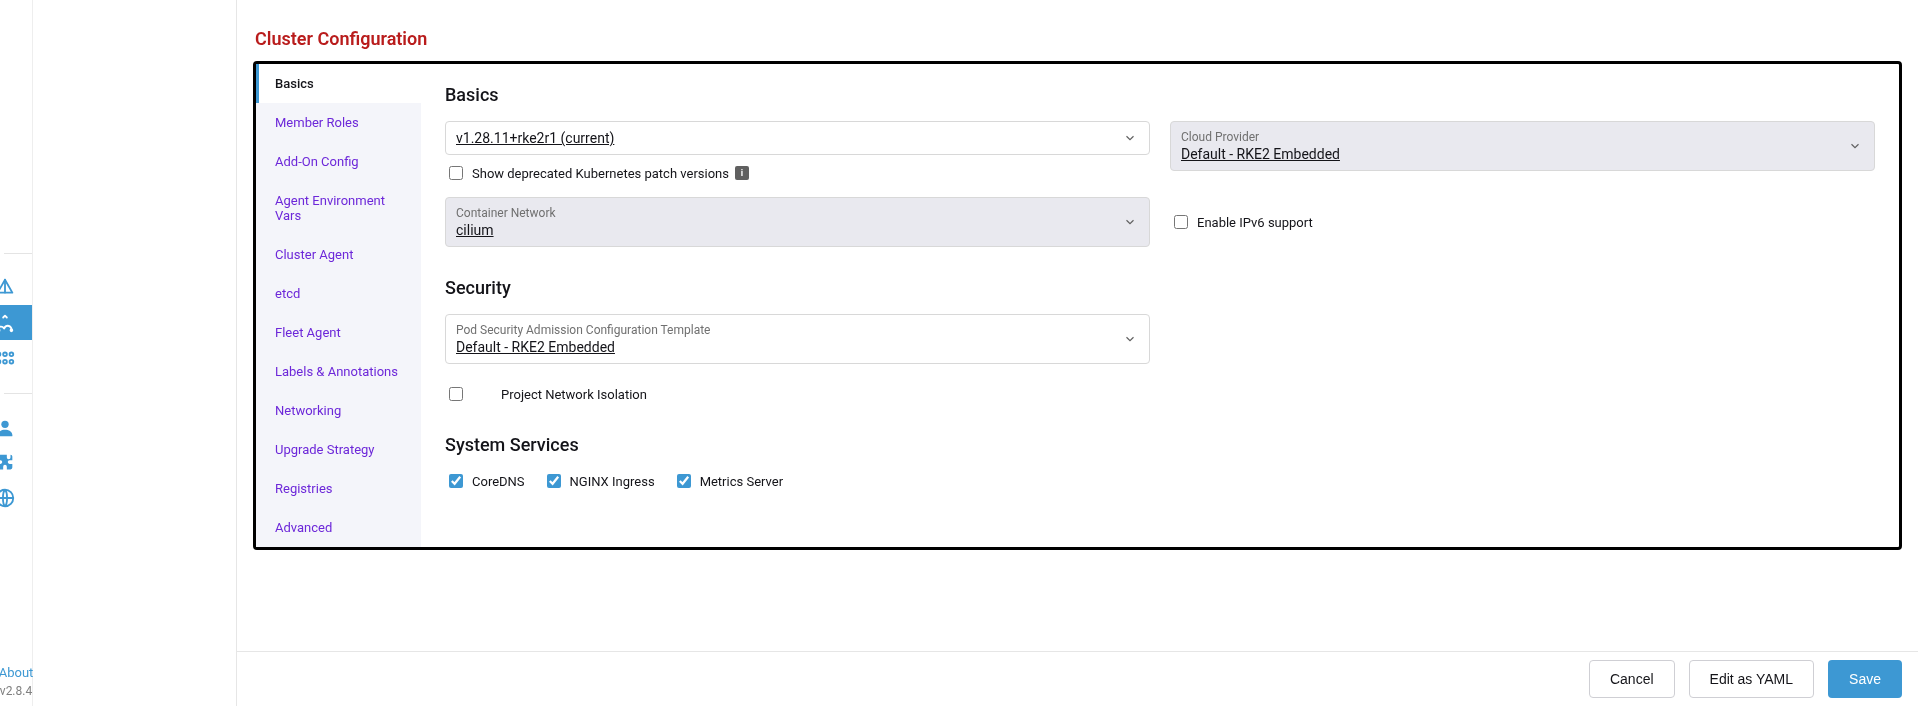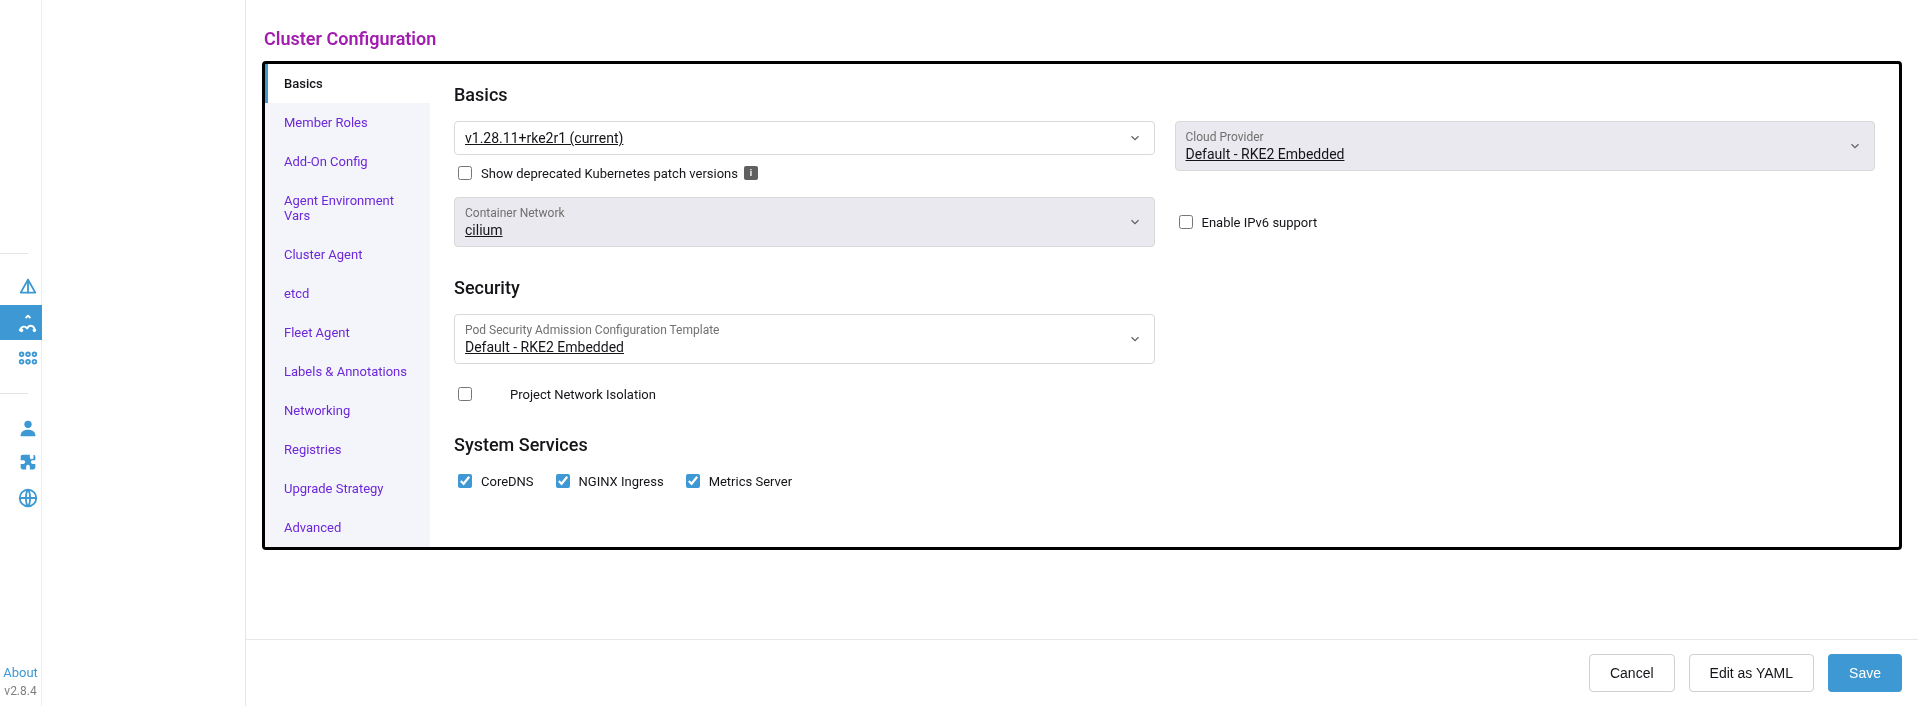--- a/index.html
+++ b/index.html
@@ -1,38 +1,38 @@
 <!DOCTYPE html>
 <html><head>
 <meta charset="utf-8">
 <style>
   * { box-sizing: border-box; }
   html, body { margin:0; padding:0; height:100%; font-family: -apple-system, BlinkMacSystemFont, "Segoe UI", Roboto, "Helvetica Neue", Arial, sans-serif; font-size:14px; color:#141419; background:#fff; }
   body { display:flex; }
 
   
-  .rail { width:42px; background:#fff; border-right:1px solid #eee; display:flex; flex-direction:column; align-items:flex-start; padding-top:0; }
+  .rail { width:33px; background:#fff; border-right:1px solid #eee; display:flex; flex-direction:column; align-items:flex-end; padding-top:0; }
   .rail-spacer-top { flex:0 0 253px; }
   .rail-divider { width:28px; height:1px; background:#e4e4e4; margin:0 0 16px 0; }
   .rail-item { width:55px; height:35px; display:flex; align-items:center; justify-content:center; color:#3d98d3; cursor:pointer; }
   .rail-item.active { background:#3d98d3; color:#fff; }
   .rail-item svg { width:22px; height:22px; }
   .rail-group2 { margin-top:18px; }
   .rail-footer { margin-top:auto; width:100%; display:flex; flex-direction:column; align-items:center; padding-bottom:8px; }
   .rail-footer a { color:#3d98d3; text-decoration:none; font-size:13px; margin-bottom:4px; }
   .rail-footer .ver { font-size:12px; color:#808080; }
 
   
   .secondary { width:204px; border-right:1px solid #e6e6e6; background:#fff; }
 
   
   .main { flex:1; display:flex; flex-direction:column; background:#fff; }
   .content { flex:1; overflow:auto; padding:4px 16px 0 16px; }
 
-  h2.page-title { font-size:18px; font-weight:600; margin:24px 0 12px 2px; color:#a21caf; }
+  h2.page-title { font-size:18px; font-weight:600; margin:24px 0 12px 2px; color:#b91c1c; }
 
   .config-panel { display:flex; background:#fff; border:3px solid #000000; border-radius:4px; }
   .tabs { width:165px; background:#f4f5fa; padding-top:0; }
   .tab { padding:12px 16px; font-size:13px; color:#6d28d9; cursor:pointer; border-left:3px solid transparent; }
   .tab.active { background:#fff; border-left:3px solid #3d98d3; color:#141419; font-weight:500; }
 
   .panel-body { flex:1; padding:20px 24px 28px 24px; }
   .section-title { font-size:18px; font-weight:500; margin:0 0 16px 0; }
   .section-title.mt { margin-top:30px; }
 
@@ -52,21 +52,21 @@
 
   .inline-checks { display:flex; gap:18px; align-items:flex-start; font-size:13px; margin-top:6px; }
   .inline-checks label { display:flex; align-items:center; gap:6px; }
   .inline-checks input[type=checkbox] { width:14px; height:14px; accent-color:#3d98d3; }
 
   .col-side-check { display:flex; align-items:center; }
   .col-side-check label { display:flex; align-items:center; gap:6px; font-size:13px; }
   .col-side-check input[type=checkbox] { width:14px; height:14px; accent-color:#3d98d3; }
 
   
-  .footer-bar { border-top:1px solid #e6e6e6; padding:14px 16px; display:flex; justify-content:flex-end; gap:14px; }
+  .footer-bar { border-top:1px solid #e6e6e6; padding:8px 16px; display:flex; justify-content:flex-end; gap:14px; }
   .btn { border-radius:4px; padding:10px 20px; font-size:14px; cursor:pointer; border:1px solid transparent; background:#fff; }
   .btn.outline { border-color:#cfcfd4; color:#141419; }
   .btn.primary { background:#3d98d3; color:#fff; }
 </style>
 </head>
 <body>
 
 <nav class="rail">
   <div class="rail-spacer-top"></div>
   <div class="rail-divider"></div>
@@ -133,22 +133,22 @@
       <div class="tabs">
         <div class="tab active">Basics</div>
         <div class="tab">Member Roles</div>
         <div class="tab">Add-On Config</div>
         <div class="tab">Agent Environment Vars</div>
         <div class="tab">Cluster Agent</div>
         <div class="tab">etcd</div>
         <div class="tab">Fleet Agent</div>
         <div class="tab">Labels &amp; Annotations</div>
         <div class="tab">Networking</div>
+        <div class="tab">Upgrade Strategy</div>
         <div class="tab">Registries</div>
-        <div class="tab">Upgrade Strategy</div>
         <div class="tab">Advanced</div>
       </div>
 
       <div class="panel-body">
 
         <h3 class="section-title">Basics</h3>
         <div class="row">
           <div class="col">
             <div class="labeled-select">
               <span class="val">v1.28.11+rke2r1 (current)</span>

